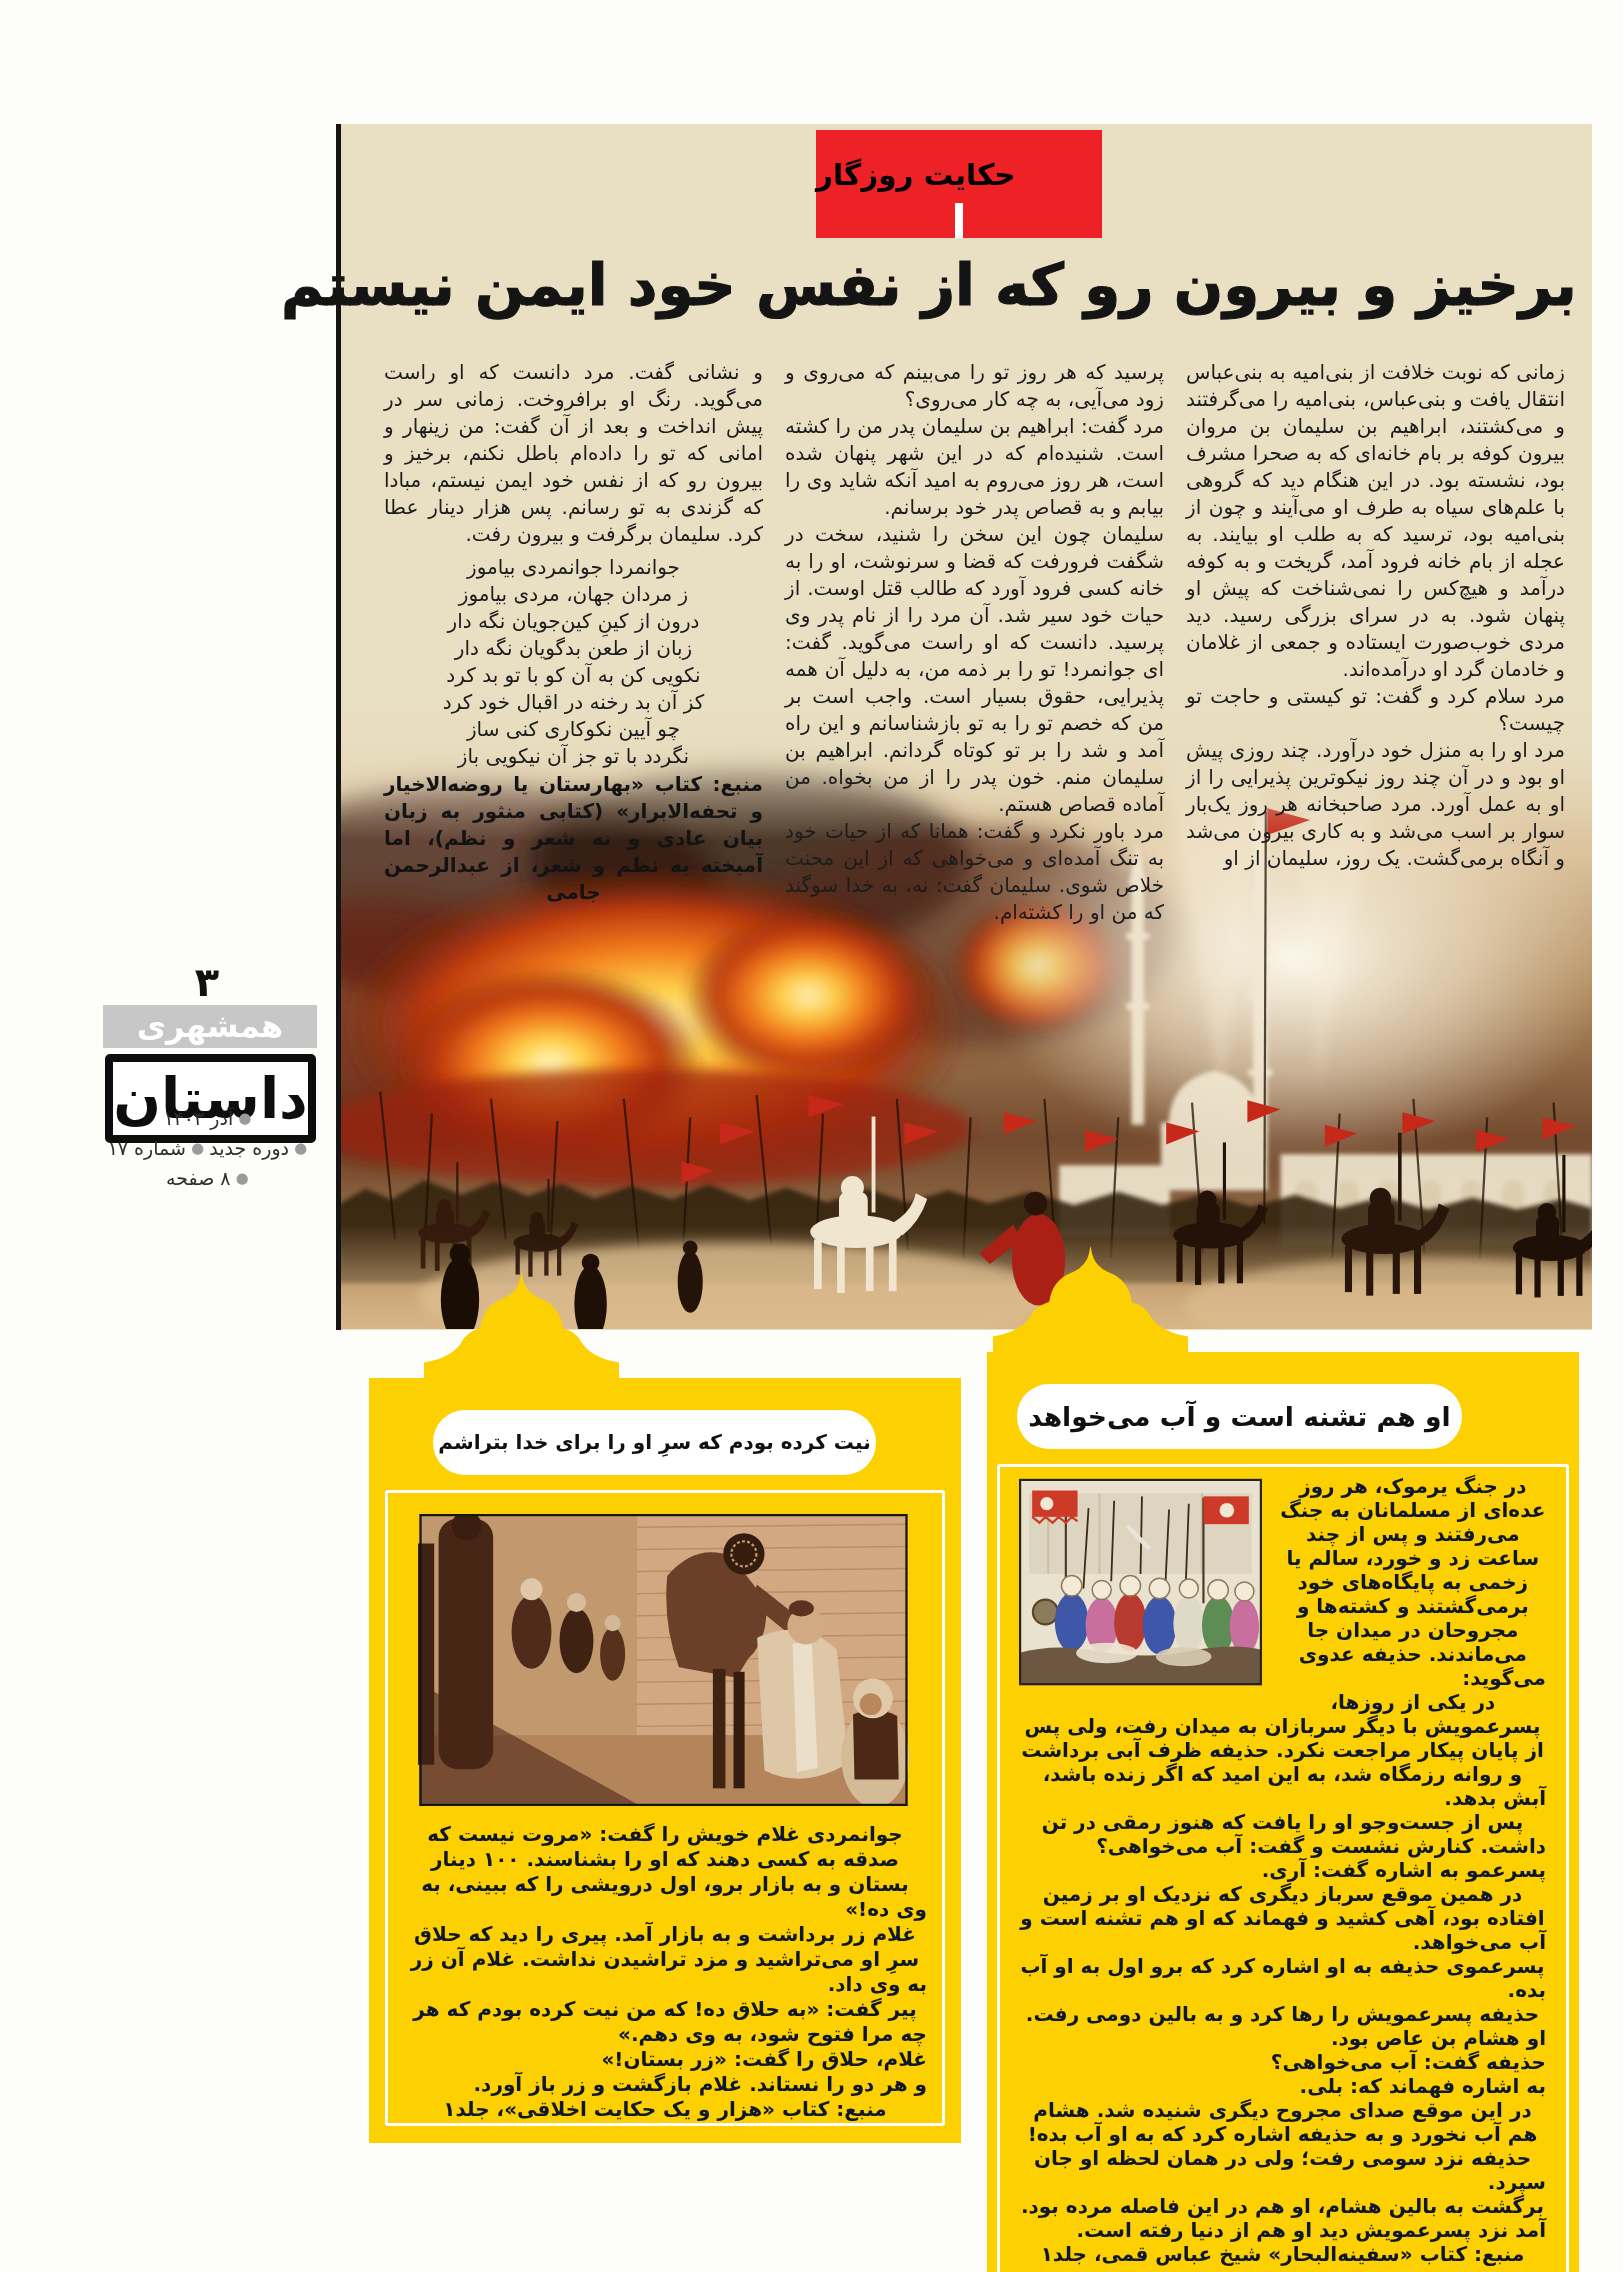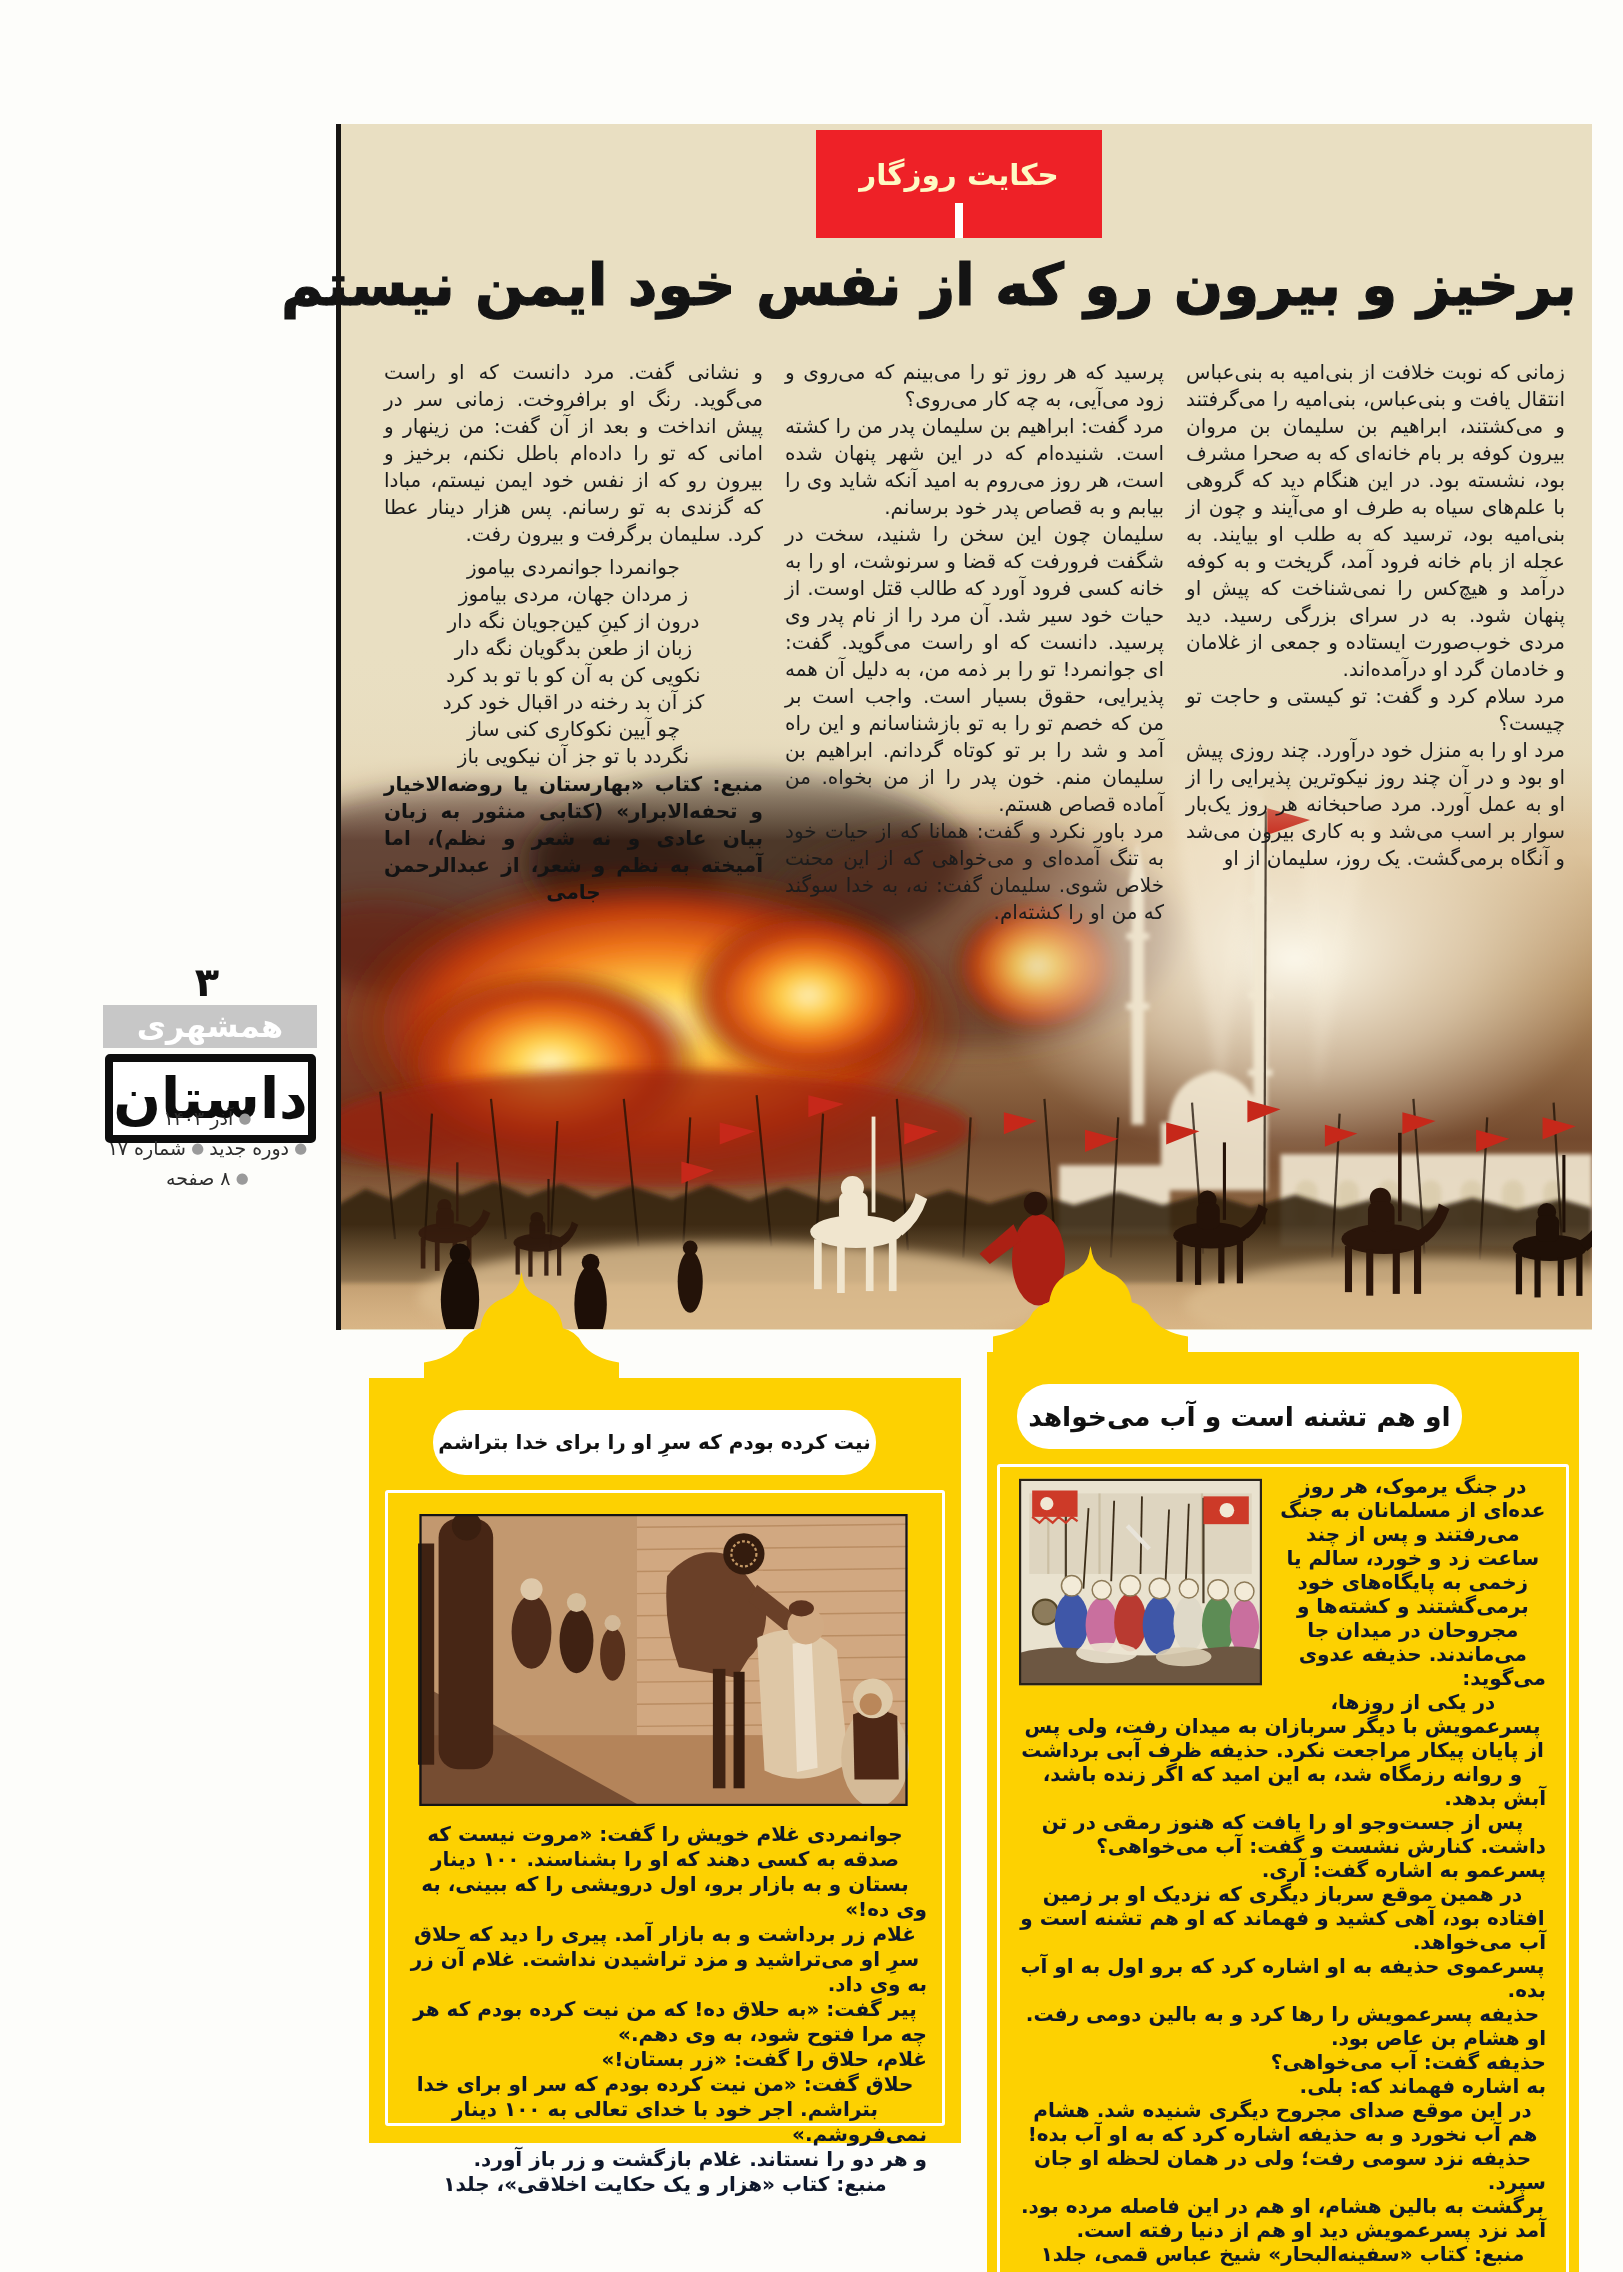--- a/index.html
+++ b/index.html
@@ -17,21 +17,21 @@
   .logo-box span { font-size:56px; font-weight:bold; color:#0d0d0d; line-height:74px; }
   .meta { left:81px; top:1103px; width:258px; text-align:center; font-size:19px; color:#2e2e2e; line-height:29px; }
   .meta .bdot { color:#9a9a9a; font-size:14.8px; vertical-align:2.2px; padding:0 5.2px; }
 
   
   .rule { left:336px; top:124px; width:5.2px; height:1206px; background:#171513; z-index:6; }
 
   
   .card { left:336px; top:124px; width:1256px; height:1206px; background:#e9dfc2; }
   .kicker { left:480px; top:5.9px; width:286px; height:108px; background:#ee2127; z-index:3; }
-  .kicker .kick-label { display:block; margin-top:28px; text-align:center; color:#fef9c3; font-size:29.5px; font-weight:bold; }
+  .kicker .kick-label { display:block; margin-top:28px; text-align:left; color:#000000; font-size:29.5px; font-weight:bold; }
   .kicker .tick { position:absolute; left:50%; margin-left:-3.7px; bottom:0; width:7.4px; height:35px; background:#fff; }
   .headline { left:14.8px; top:127px; width:1226px; text-align:center; font-size:58px; font-weight:bold;
               color:#141414; letter-spacing:-0.7px; white-space:nowrap; z-index:3; -webkit-text-stroke:1.1px #141414; }
   .cols { left:48px; top:235px; width:1181px; height:466px; display:flex; gap:22px; direction:rtl; z-index:4; }
   .col { flex:1 1 0; font-size:20px; line-height:27px; color:#1c1c1c; text-align:justify; text-align-last:right; }
   .col p { margin:0; }
   .poem { margin:5.9px 0 1.5px; text-align:center; text-align-last:center; }
   .poem div { line-height:27px; }
   .src-main { font-weight:bold; text-align:justify; text-align-last:center; color:#131313; }
 
@@ -386,18 +386,17 @@
     <circle cx="615" cy="250" r="27" fill="#e7d6b6"></circle>
       <circle cx="612" cy="258" r="15" fill="#bf8e60"></circle>
     <rect width="662" height="396" fill="#7a3a1e" opacity=".08"></rect>
     <rect x="1.5" y="1.5" width="659" height="393" fill="none" stroke="#151515" stroke-width="3"></rect>
   </svg>
   <div class="ycontent">
     <p>جوانمردی غلام خویش را گفت: «مروت نیست که صدقه به کسی دهند که او را بشناسند. ۱۰۰ دینار بستان و به بازار برو، اول درویشی را که ببینی، به وی ده!»</p>
     <p>غلام زر برداشت و به بازار آمد. پیری را دید که حلاق سرِ او می‌تراشید و مزد تراشیدن نداشت. غلام آن زر به وی داد.</p>
     <p>پیر گفت: «به حلاق ده! که من نیت کرده بودم که هر چه مرا فتوح شود، به وی دهم.»</p>
     <p>غلام، حلاق را گفت: «زر بستان!»</p>
-    <p>حلاق گفت: «من نیت کرده بودم که سر او برای خدا بتراشم. اجر خود با خدای تعالی به ۱۰۰ دینار نمی‌فروشم.»</p>
     <p>و هر دو را نستاند. غلام بازگشت و زر باز آورد.</p>
     <p class="ysrc">منبع: کتاب «هزار و یک حکایت اخلاقی»، جلد۱</p>
   </div>
 </section>
 
 
 </body></html>

